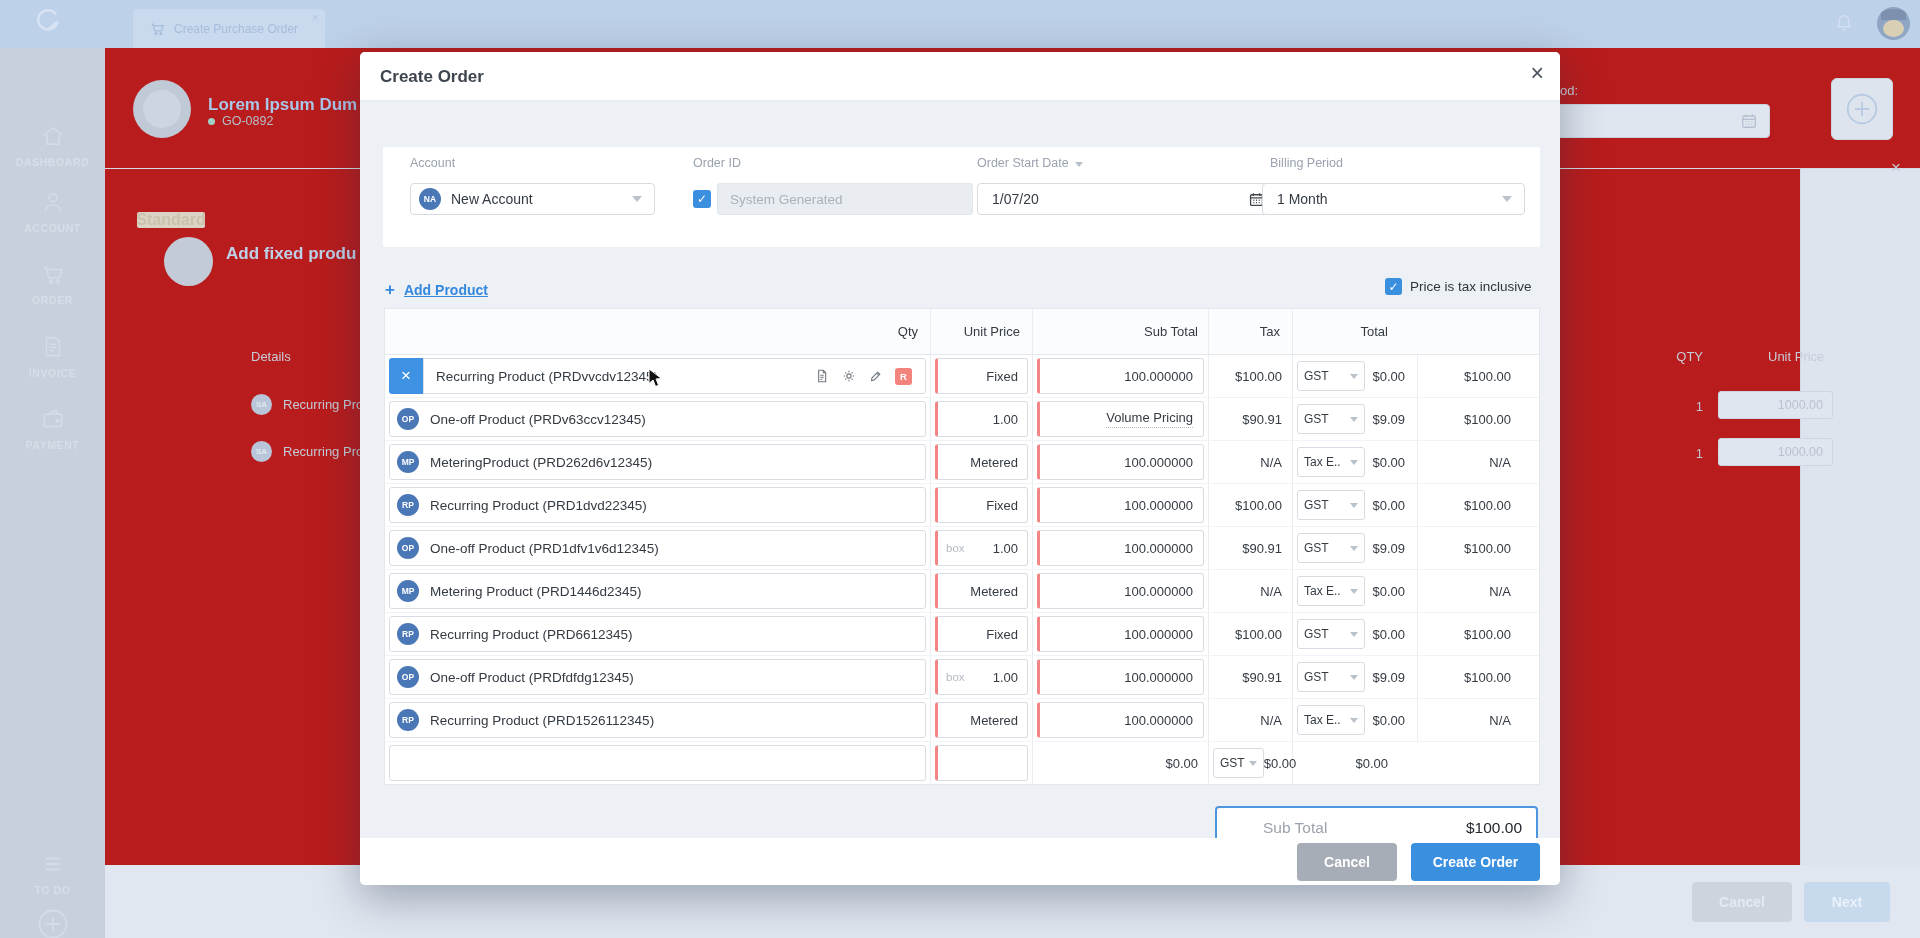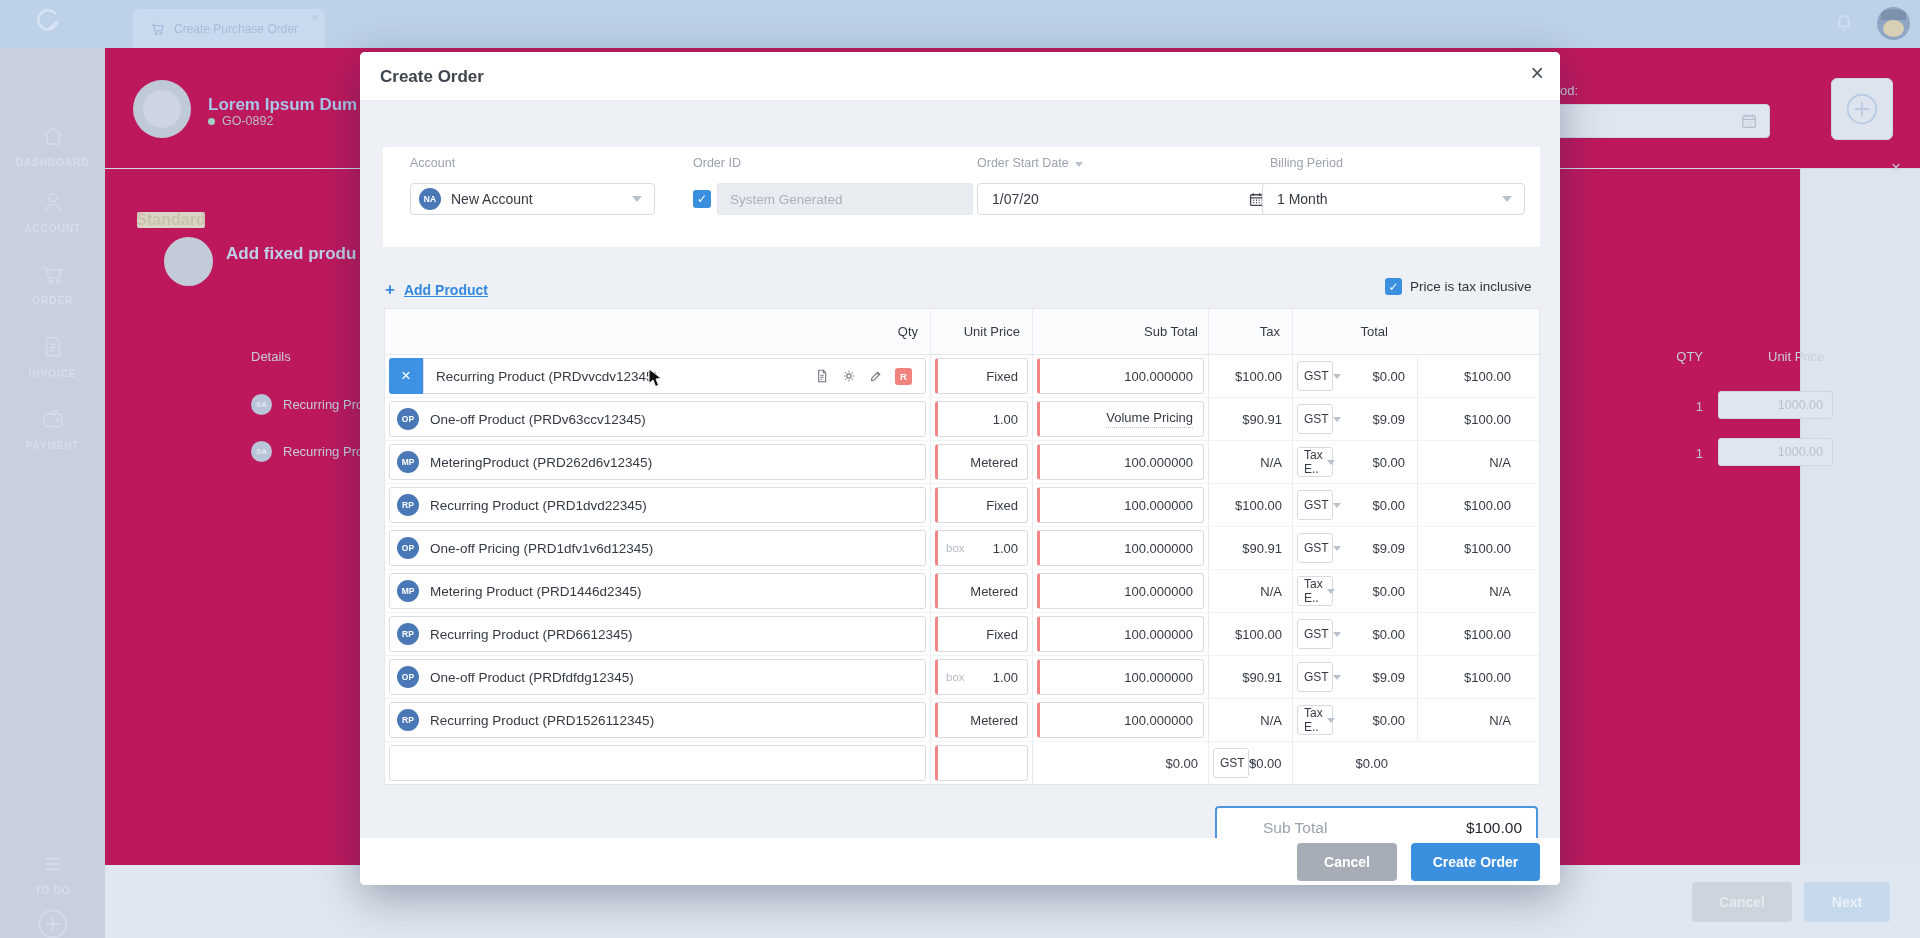--- a/index.html
+++ b/index.html
@@ -1,17 +1,17 @@
 <!DOCTYPE html>
 <html><head>
 <meta charset="utf-8">
 <style>
   html,body{margin:0;padding:0;}
   body{font-family:"Liberation Sans","DejaVu Sans",sans-serif;background:#9aa5b5;}
-  #page{position:relative;width:1920px;height:938px;overflow:hidden;background:#be185d;}
+  #page{position:relative;width:1920px;height:938px;overflow:hidden;background:#b91c1c;}
 
   
   .topbar{position:absolute;left:0;top:0;width:1920px;height:48px;background:#bdd1e8;}
   .app-logo{position:absolute;left:33px;top:6px;width:30px;height:34px;color:#d7e3f3;}
   .bgtab{position:absolute;left:133px;top:9px;width:192px;height:39px;background:#c9daee;border-radius:5px 5px 0 0;display:flex;align-items:center;padding:0 10px;box-sizing:border-box;color:#a5bcda;}
   .bgtab .tcart{width:17px;height:17px;margin:0 8px 0 6px;color:#a5bcda;}
   .bgtab .tlabel{font-size:12px;}
   .tabx{position:absolute;right:6px;top:2px;font-size:13px;color:#b6c9e2;line-height:1;}
   .bell{position:absolute;left:1833px;top:12px;width:22px;height:22px;color:#d3dff0;}
   .tavatar{position:absolute;left:1877px;top:7px;width:33px;height:33px;border-radius:50%;background:#8ea5c3;overflow:hidden;}
@@ -102,21 +102,21 @@
   .nameinput.sel .nametext{margin-left:12px;}
   .xbtn{width:34px;height:36px;margin-left:4px;background:#3f92e3;border-radius:3px 0 0 3px;color:#fff;display:flex;align-items:center;justify-content:center;font-size:17px;flex:none;}
   .rowicons{margin-left:auto;display:flex;align-items:center;gap:11px;padding-right:13px;color:#6e757d;}
   .ric{width:16px;height:16px;display:flex;}
   .ric svg{width:16px;height:16px;}
   .rbadge{width:17px;height:17px;border-radius:3px;background:#f2837d;color:#fff;font-size:9.5px;font-weight:bold;display:flex;align-items:center;justify-content:center;}
   .qtyinput{justify-content:flex-end;padding-right:9px;}
   .qpfx{margin-right:auto;padding-left:8px;font-size:11.5px;color:#b3bac3;}
   .upinput{justify-content:flex-end;padding-right:10px;}
   .uplink{border-bottom:1px dotted #b7bfc8;padding-bottom:2px;}
-  .taxcell .taxsel{width:36px;height:30px;margin-left:4px;border:1px solid #d6dbe1;border-radius:3px;background:#fff;display:flex;align-items:center;padding:0 6px;box-sizing:border-box;font-size:12px;color:#343b43;gap:4px;}
+  .taxcell .taxsel{width:68px;height:30px;margin-left:4px;border:1px solid #d6dbe1;border-radius:3px;background:#fff;display:flex;align-items:center;padding:0 6px;box-sizing:border-box;font-size:12px;color:#343b43;gap:4px;}
   .taxsel .chev{border-left-width:4px;border-right-width:4px;border-top-width:5px;margin-left:auto;}
   .taxval{flex:1;text-align:right;padding-right:12px;}
 
   .subtotal{position:absolute;left:855px;top:754px;width:323px;height:60px;background:#fff;border:2px solid #4e95e0;border-radius:4px;box-sizing:border-box;display:flex;align-items:flex-start;padding:11px 14px 0 46px;z-index:1;}
   .subtotal .sl{font-size:15.5px;color:#9aa3ad;}
   .subtotal .sv{margin-left:auto;font-size:15.5px;font-weight:500;color:#23282e;}
 
   .m-footer{position:absolute;left:0;top:786px;width:1200px;height:47px;background:#fff;border-radius:0 0 5px 5px;z-index:2;}
   .m-btn{position:absolute;top:5px;height:38px;border-radius:4px;font-size:14px;font-weight:bold;color:#fff;display:flex;align-items:center;justify-content:center;border:none;}
   .m-btn.cancel{left:937px;width:100px;background:#a7adb6;}
@@ -471,21 +471,21 @@
               <span class="taxval">$0.00</span>
             </div>
             <div class="cell r-al pad30">
               <span>$100.00</span>
             </div>
           </div>
           <div class="prow">
             <div class="cell">
               <div class="inbox nameinput">
                 <span class="pbadge">OP</span>
-                <span class="nametext">One-off Pricing (PRD1dfv1v6d12345)</span>
+                <span class="nametext">One-off Product (PRD1dfv1v6d12345)</span>
               </div>
             </div>
             <div class="cell">
               <div class="inbox red qtyinput">
                 <span class="qpfx">box</span>
                 <span>1.00</span>
               </div>
             </div>
             <div class="cell">
               <div class="inbox red upinput">

